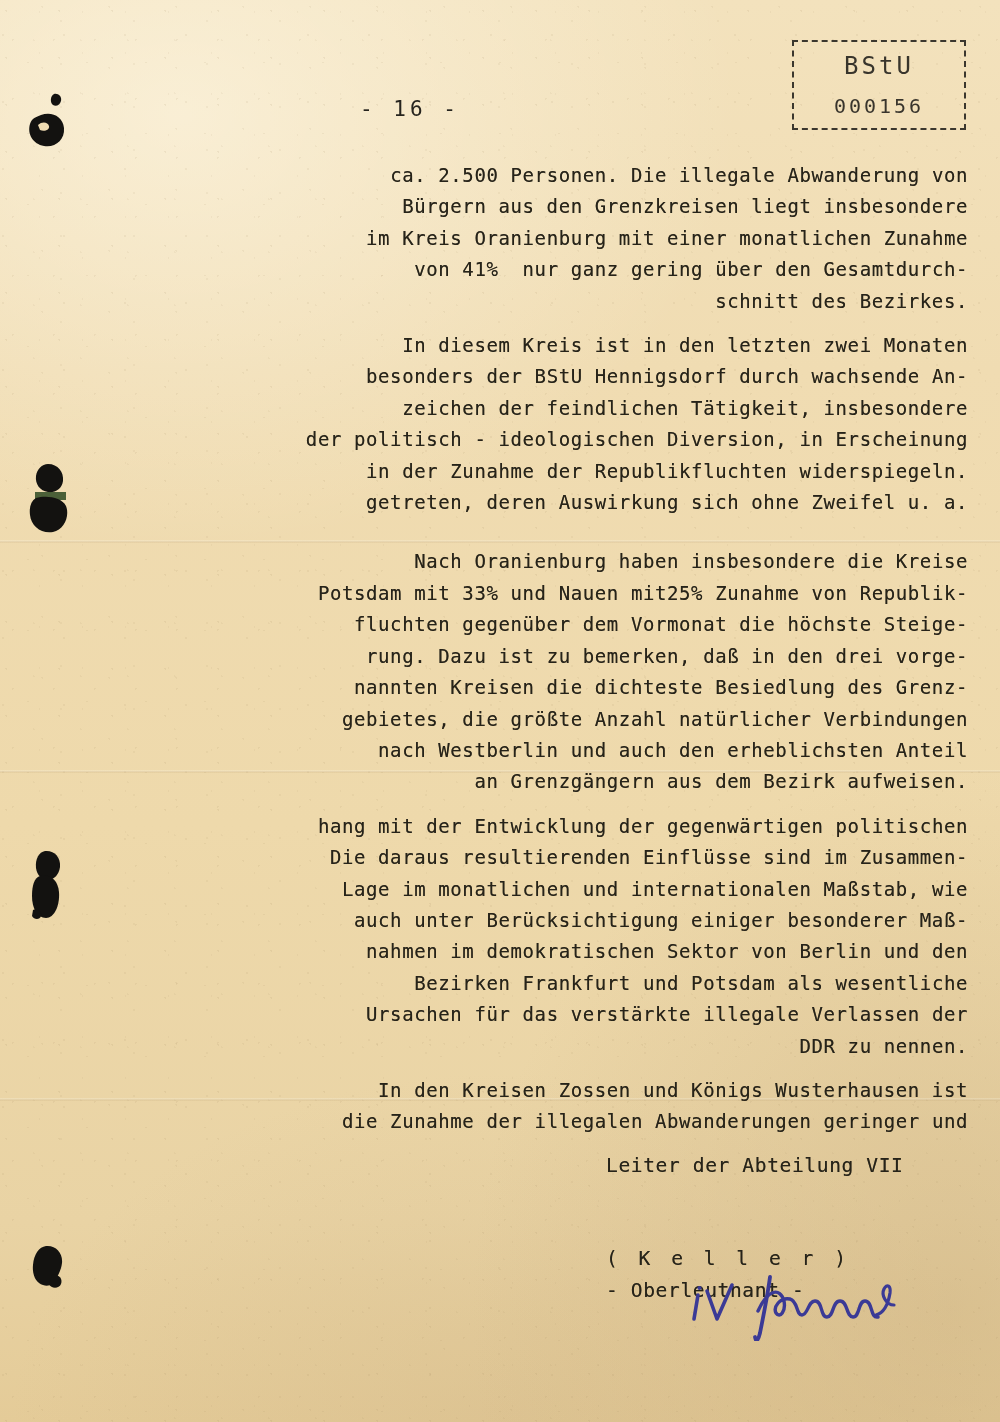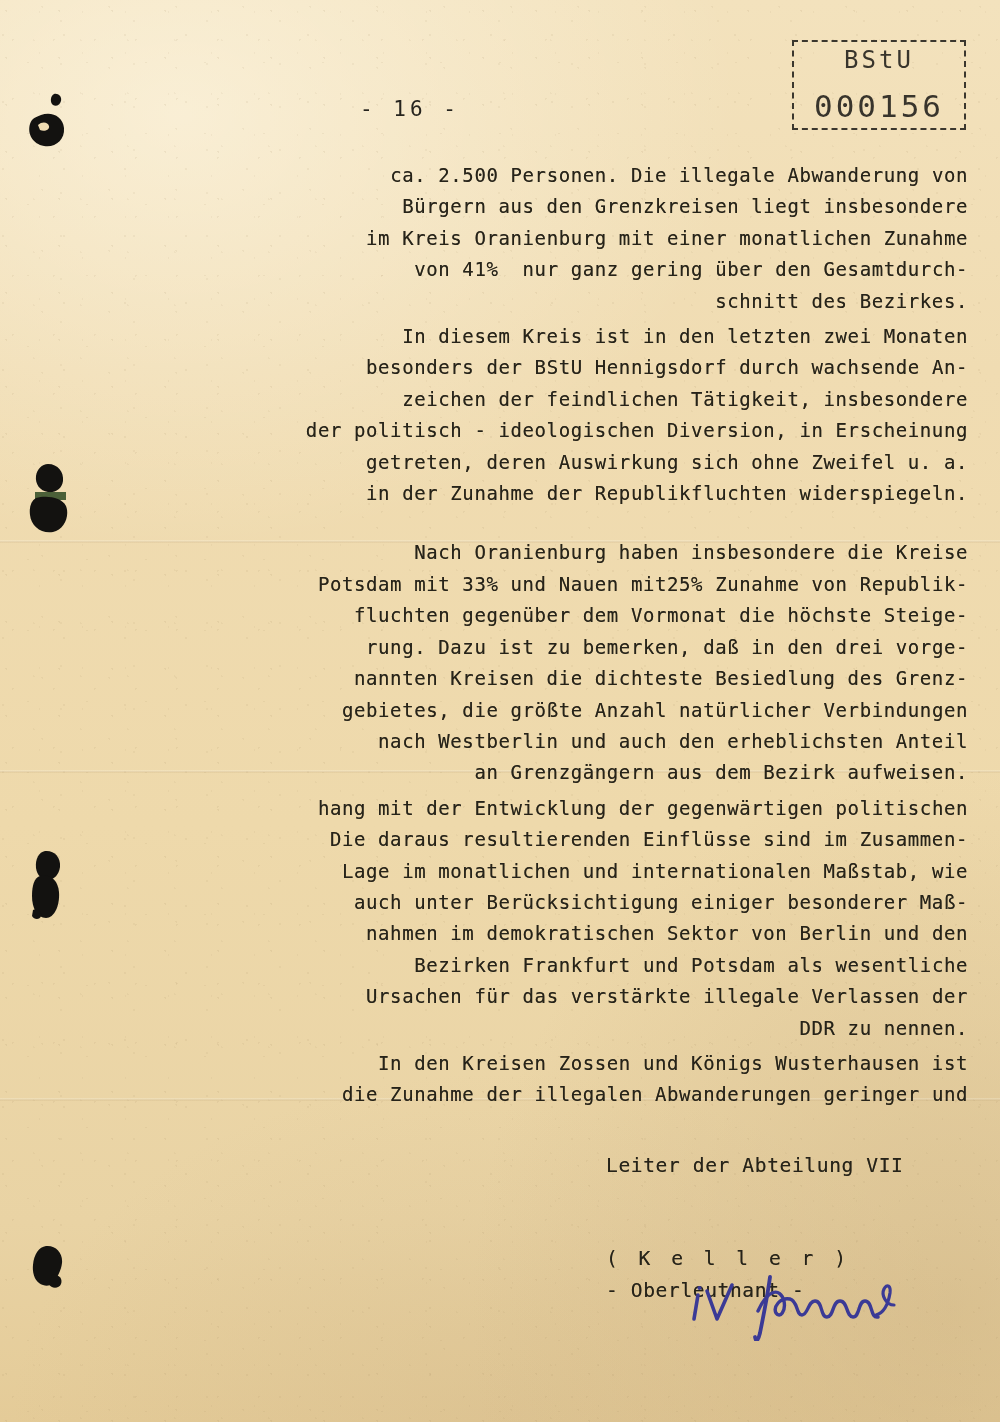--- a/index.html
+++ b/index.html
@@ -74,21 +74,21 @@
     display: flex;
     flex-direction: column;
     align-items: center;
     justify-content: center;
     gap: 14px;
     letter-spacing: 2px;
     color: #2b2822;
     opacity: 0.93;
   }
   .stamp-agency { font-size: 24px; letter-spacing: 3px; }
-  .stamp-number { font-size: 31px; letter-spacing: 3px; text-align: center; }
+  .stamp-number { font-size: 20px; letter-spacing: 3px; text-align: center; }
 
   
   .page-number {
     position: absolute;
     left: 0;
     top: 97px;
     width: 820px;
     text-align: center;
     font-size: 21px;
     letter-spacing: 4px;
@@ -96,21 +96,21 @@
   }
 
   
   .body {
     position: absolute;
     left: 268px;
     top: 160px;
     width: 700px;
   }
   .para { margin: 0; }
-  .para + .para { margin-top: 4px; }
+  .para + .para { margin-top: 13px; }
   .para.gap { margin-top: 28px; }
 
   .line {
     display: block;
     font-size: 19px;
     line-height: 31.4px;
     letter-spacing: 0.6px;
     white-space: pre;
     color: #262319;
     text-shadow: 0 0 0.6px rgba(40,35,25,0.55);
@@ -181,22 +181,22 @@
       <span class="line">im Kreis Oranienburg mit einer monatlichen Zunahme</span>
       <span class="line">von 41%  nur ganz gering über den Gesamtdurch-</span>
       <span class="line">schnitt des Bezirkes.</span>
     </p>
 
     <p class="para">
       <span class="line">In diesem Kreis ist in den letzten zwei Monaten</span>
       <span class="line">besonders der BStU Hennigsdorf durch wachsende An-</span>
       <span class="line">zeichen der feindlichen Tätigkeit, insbesondere</span>
       <span class="line">der politisch - ideologischen Diversion, in Erscheinung</span>
+      <span class="line">in der Zunahme der Republikfluchten widerspiegeln.</span>
       <span class="line">getreten, deren Auswirkung sich ohne Zweifel u. a.</span>
-      <span class="line">in der Zunahme der Republikfluchten widerspiegeln.</span>
     </p>
 
     <p class="para gap">
       <span class="line">Nach Oranienburg haben insbesondere die Kreise</span>
       <span class="line">Potsdam mit 33% und Nauen mit25% Zunahme von Republik-</span>
       <span class="line">fluchten gegenüber dem Vormonat die höchste Steige-</span>
       <span class="line">rung. Dazu ist zu bemerken, daß in den drei vorge-</span>
       <span class="line">nannten Kreisen die dichteste Besiedlung des Grenz-</span>
       <span class="line">gebietes, die größte Anzahl natürlicher Verbindungen</span>
       <span class="line">nach Westberlin und auch den erheblichsten Anteil</span>

